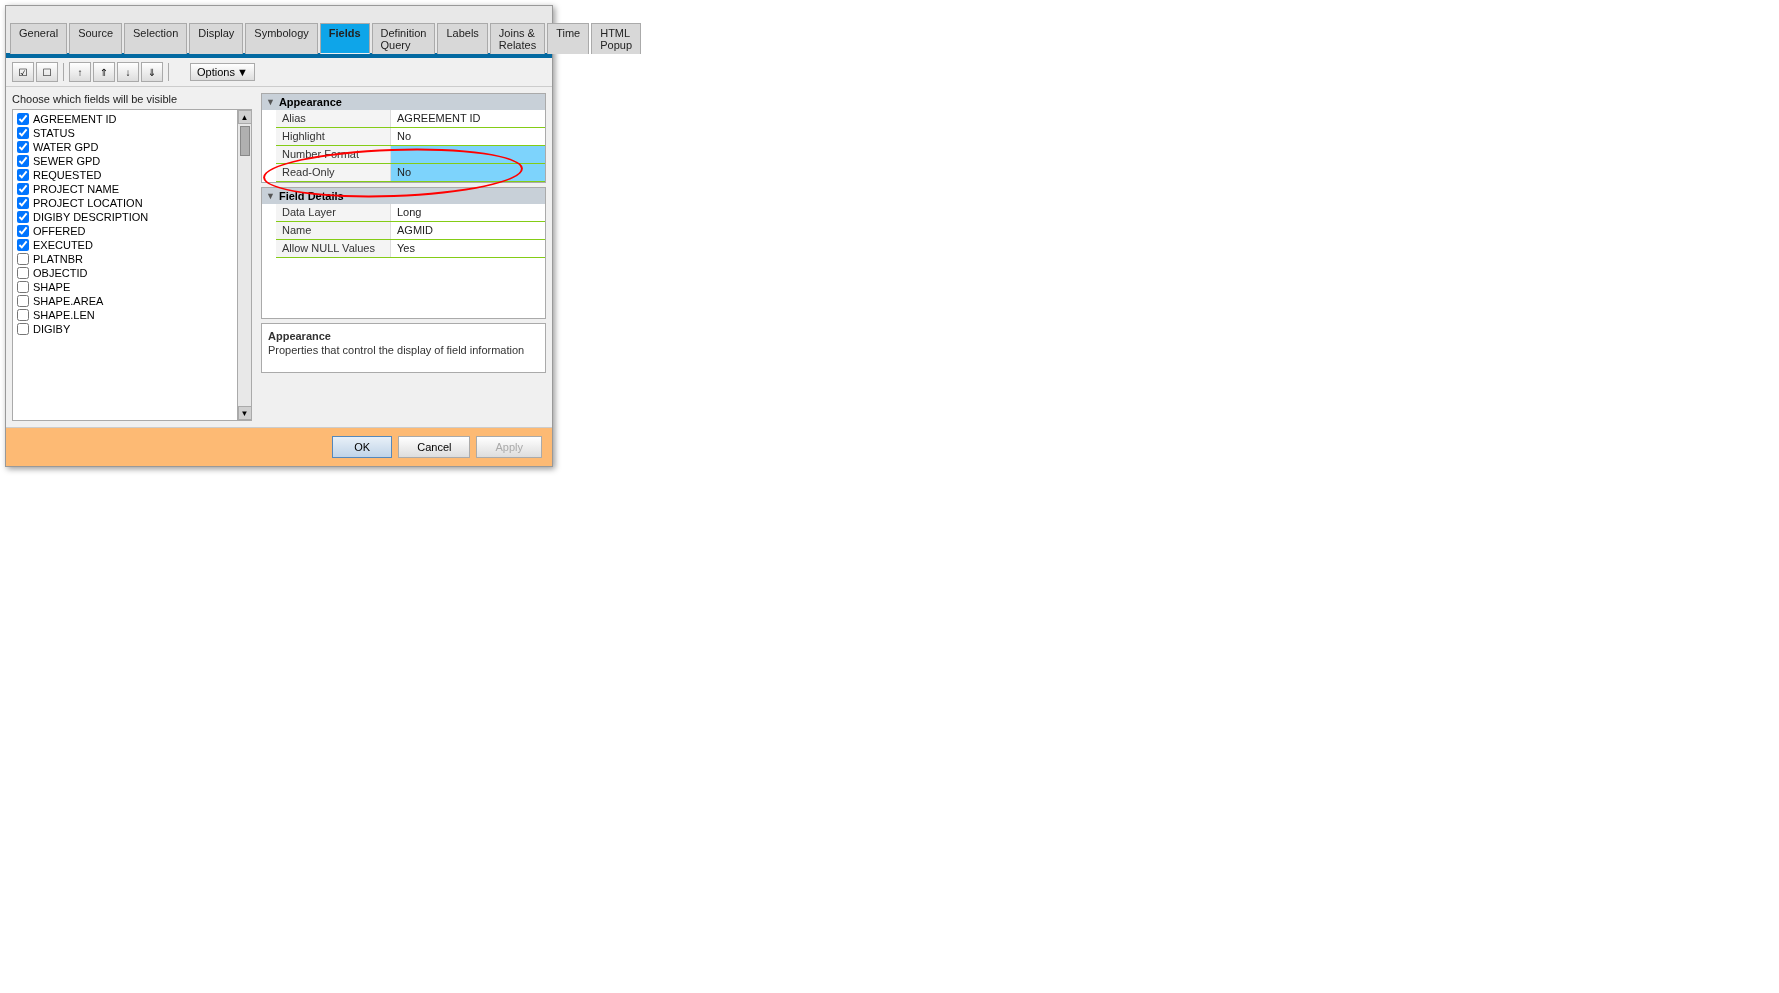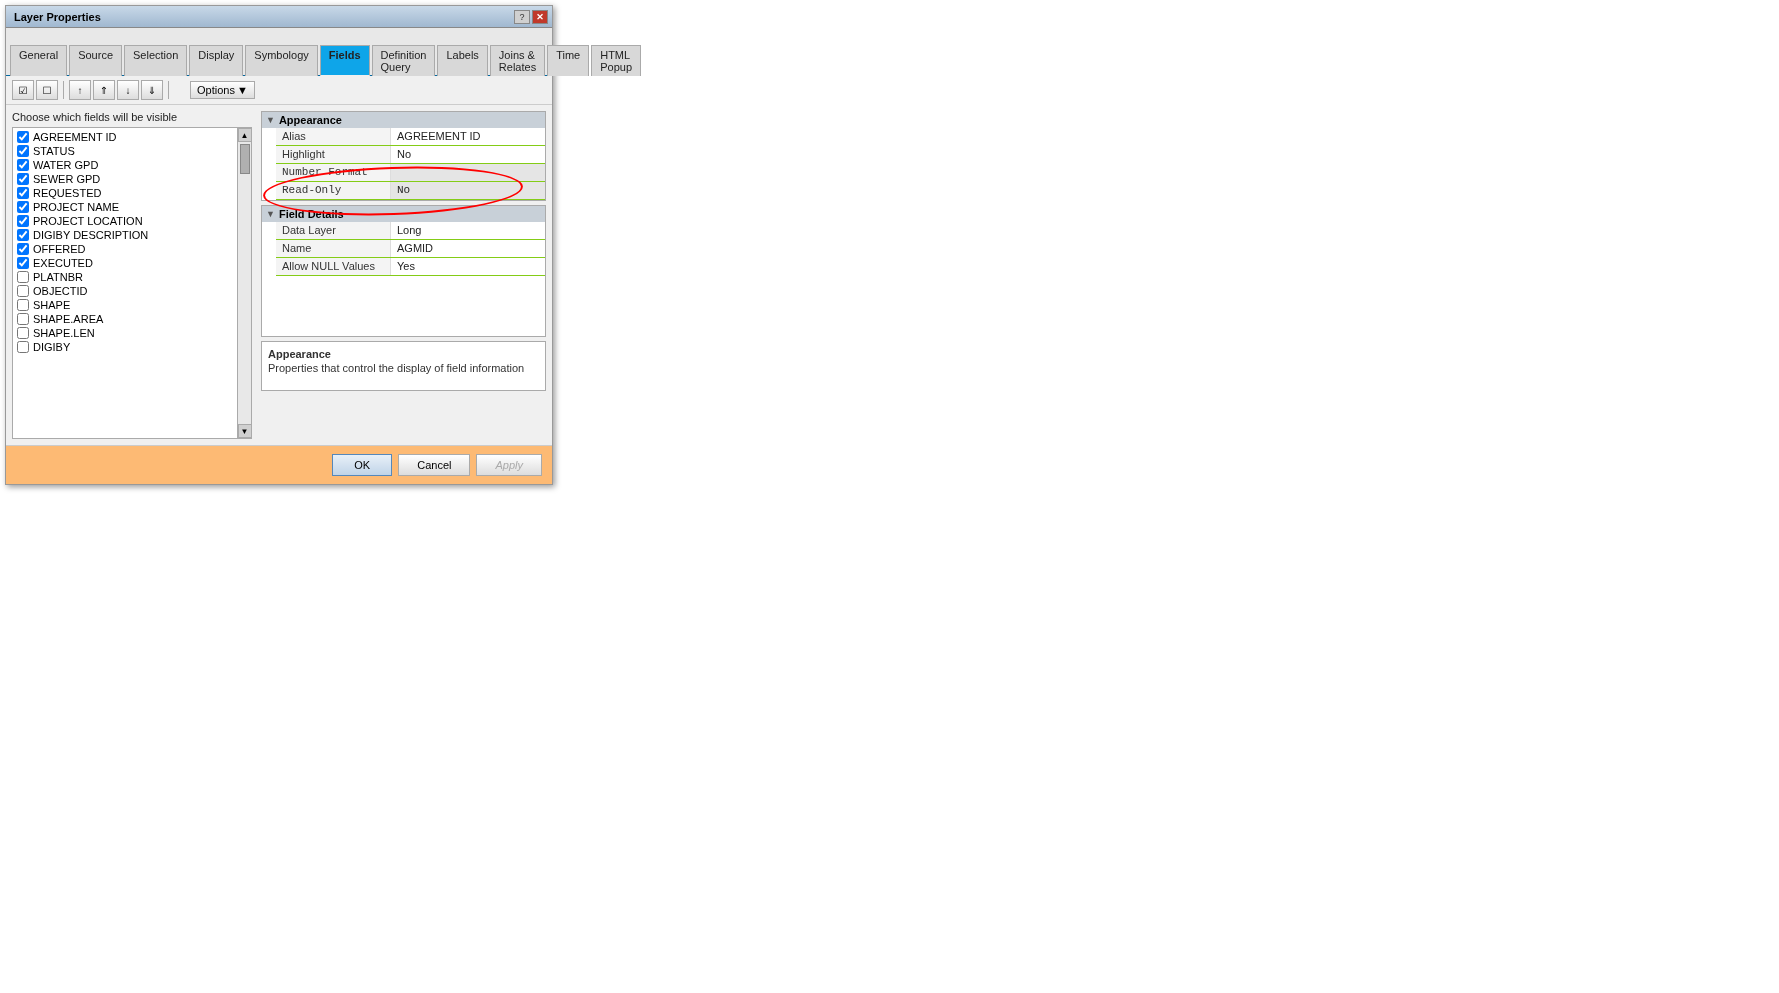--- a/index.html
+++ b/index.html
@@ -56,21 +56,21 @@
 
     .title-btn.close {
       background: #c0392b;
       color: white;
       font-weight: bold;
     }
 
     .tab-bar {
       display: flex;
       background: #e8e8e8;
-      border-bottom: 1px solid #0369a1;
+      border-bottom: 5px solid #0369a1;
       padding-top: 16px;
       padding-left: 4px;
     }
 
     .tab {
       padding: 3px 8px;
       border: 1px solid #aaa;
       border-bottom: none;
       background: #d8d8d8;
       cursor: pointer;
@@ -229,22 +229,21 @@
     }
 
     .prop-row {
       display: flex;
       border-bottom: 1px solid #84cc16;
       min-height: 18px;
       margin-left: 14px;
     }
 
     .prop-row.highlighted {
-      background: #e5e5e5;
-      font-family: Liberation Mono, monospace;
+      background: #7dd3fc;
     }
 
     .prop-key {
       width: 115px;
       min-width: 115px;
       padding: 2px 6px;
       font-size: 11px;
       color: #333;
       border-right: 1px solid #ddd;
       background: #f4f4f4;
@@ -291,21 +290,20 @@
     }
 
     .btn.ok {
       border-color: #5588bb;
       background: linear-gradient(to bottom, #e8f0f8 0%, #c0d4e8 100%);
     }
 
     .btn:disabled, .btn.disabled {
       color: #aaa;
       cursor: default;
-      font-style: italic;
     }
 
     
     .oval-annotation {
       position: absolute;
       width: 260px;
       height: 48px;
       border: 2px solid red;
       border-radius: 50%;
       pointer-events: none;
@@ -314,27 +312,20 @@
 
     .right-panel-wrapper {
       position: relative;
     }
   </style>
 </head>
 <body>
 
 <div class="window">
 
-  <div class="title-bar">
-    <span class="title-bar-text">Layer Properties</span>
-    <div class="title-bar-buttons">
-      <div class="title-btn">?</div>
-      <div class="title-btn close">✕</div>
-    </div>
-  </div>
 
   <div class="tab-bar">
     <div class="tab">General</div>
     <div class="tab">Source</div>
     <div class="tab">Selection</div>
     <div class="tab">Display</div>
     <div class="tab">Symbology</div>
     <div class="tab active">Fields</div>
     <div class="tab">Definition Query</div>
     <div class="tab">Labels</div>

